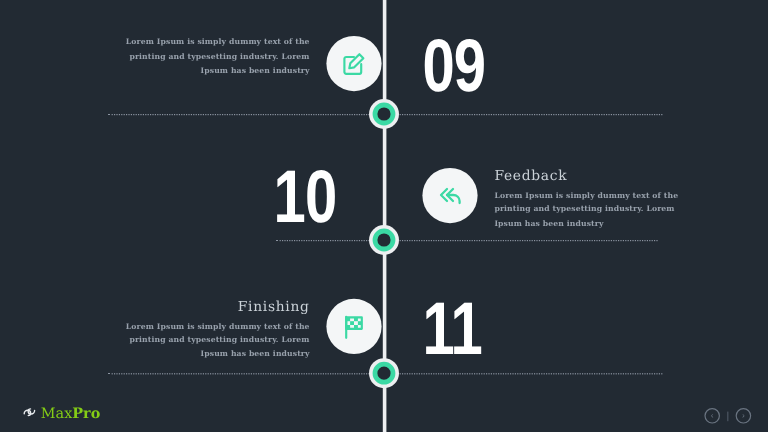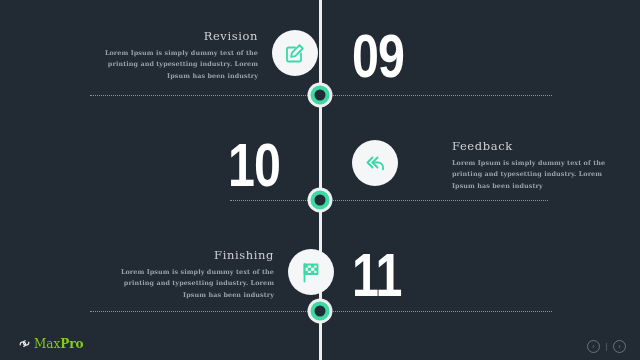--- a/index.html
+++ b/index.html
@@ -86,23 +86,23 @@
   .iconcircle{
     width:46px;height:46px;border-radius:50%;
     background:#F4F6F7;
     display:flex;align-items:center;justify-content:center;
     flex:0 0 auto;
   }
   .iconcircle svg{display:block;}
 
   .blk1{left:90px;top:30px;}
   .blk1 .iconcircle{margin-left:14px;}
-  .blk2{left:352px;top:140px;gap:40px;}
+  .blk2{left:352px;top:140px;}
   .blk2 .txtwrap{margin-left:14px;}
-  .blk3{left:90px;top:249px;margin-left:16px;}
+  .blk3{left:90px;top:249px;}
   .blk3 .iconcircle{margin-left:14px;}
 
   
   .logo{
     position:absolute;left:18px;top:337px;
     display:flex;align-items:center;gap:3px;
   }
   .logo .mark{width:13px;height:13px;display:block;}
   .logo .word{
     font-family:"DejaVu Serif", serif;
@@ -136,21 +136,20 @@
   <div class="node n1"></div>
   <div class="node n2"></div>
   <div class="node n3"></div>
 
   <div class="bignum nine">09</div>
   <div class="bignum ten">10</div>
   <div class="bignum eleven">11</div>
 
   <div class="block left blk1">
     <div class="txtwrap ralign">
-      <p class="title">Revision</p>
       <p class="body">Lorem Ipsum is simply dummy text of the printing and typesetting industry. Lorem Ipsum has been industry</p>
     </div>
     <div class="iconcircle">
       <svg width="24" height="24" viewBox="0 0 24 24" fill="none" stroke="#3BD9A4" stroke-width="1.8" stroke-linecap="round" stroke-linejoin="round">
         <path d="M18 12.5V19a1.5 1.5 0 0 1-1.5 1.5h-11A1.5 1.5 0 0 1 4 19V8a1.5 1.5 0 0 1 1.5-1.5H12"></path>
         <path d="M16.5 4.2l3.3 3.3-7.6 7.6-4.1.8.8-4.1z"></path>
       </svg>
     </div>
   </div>
 

